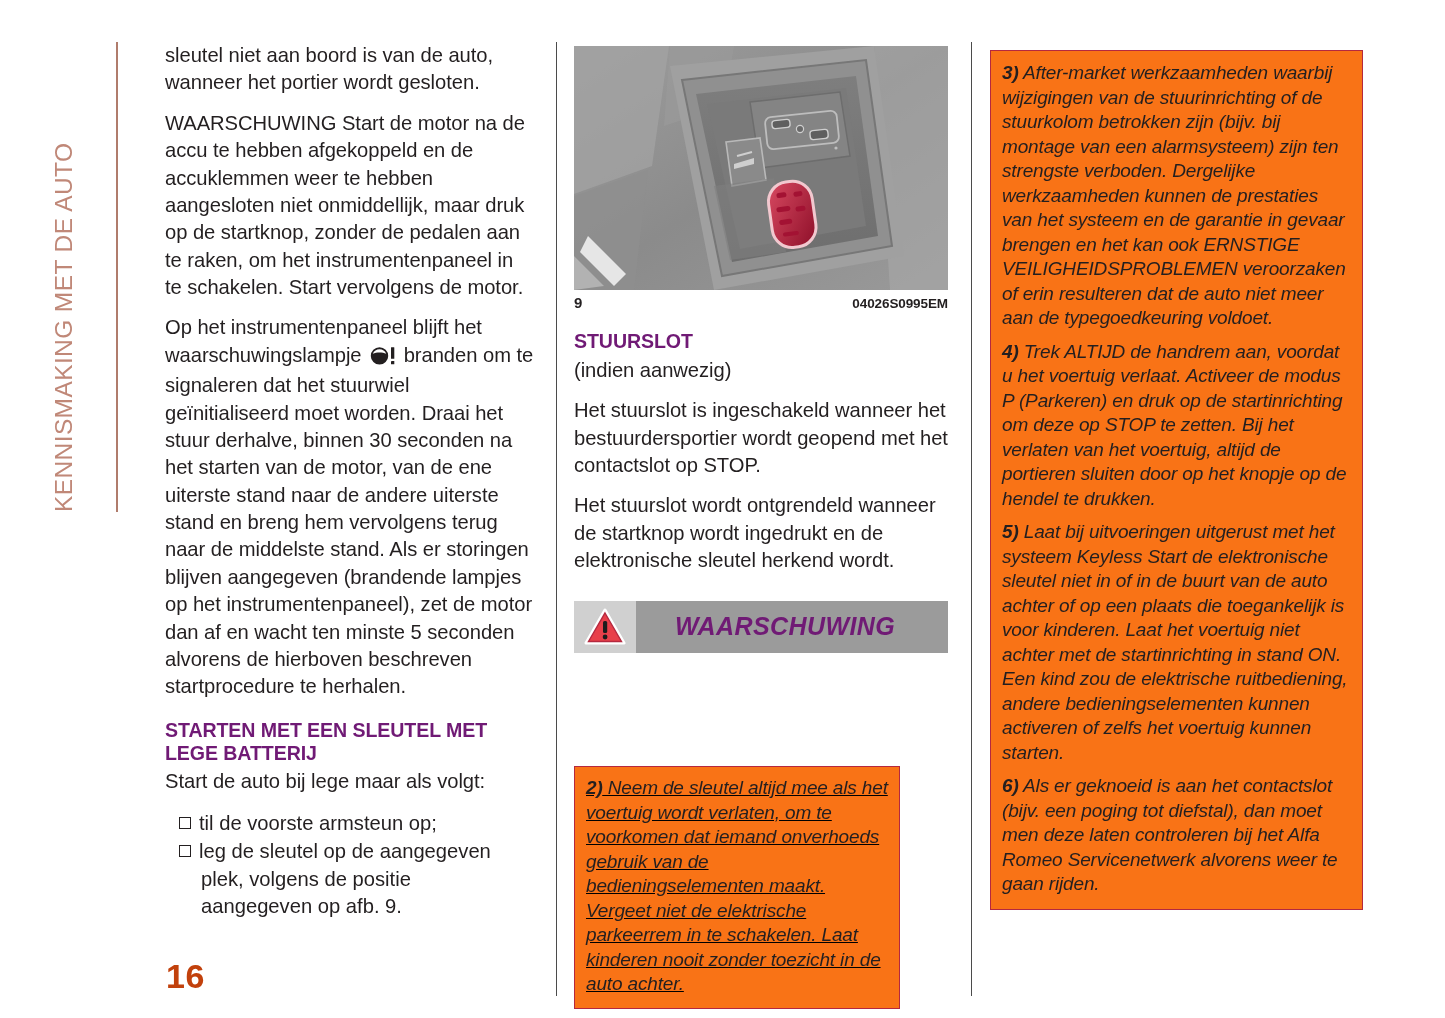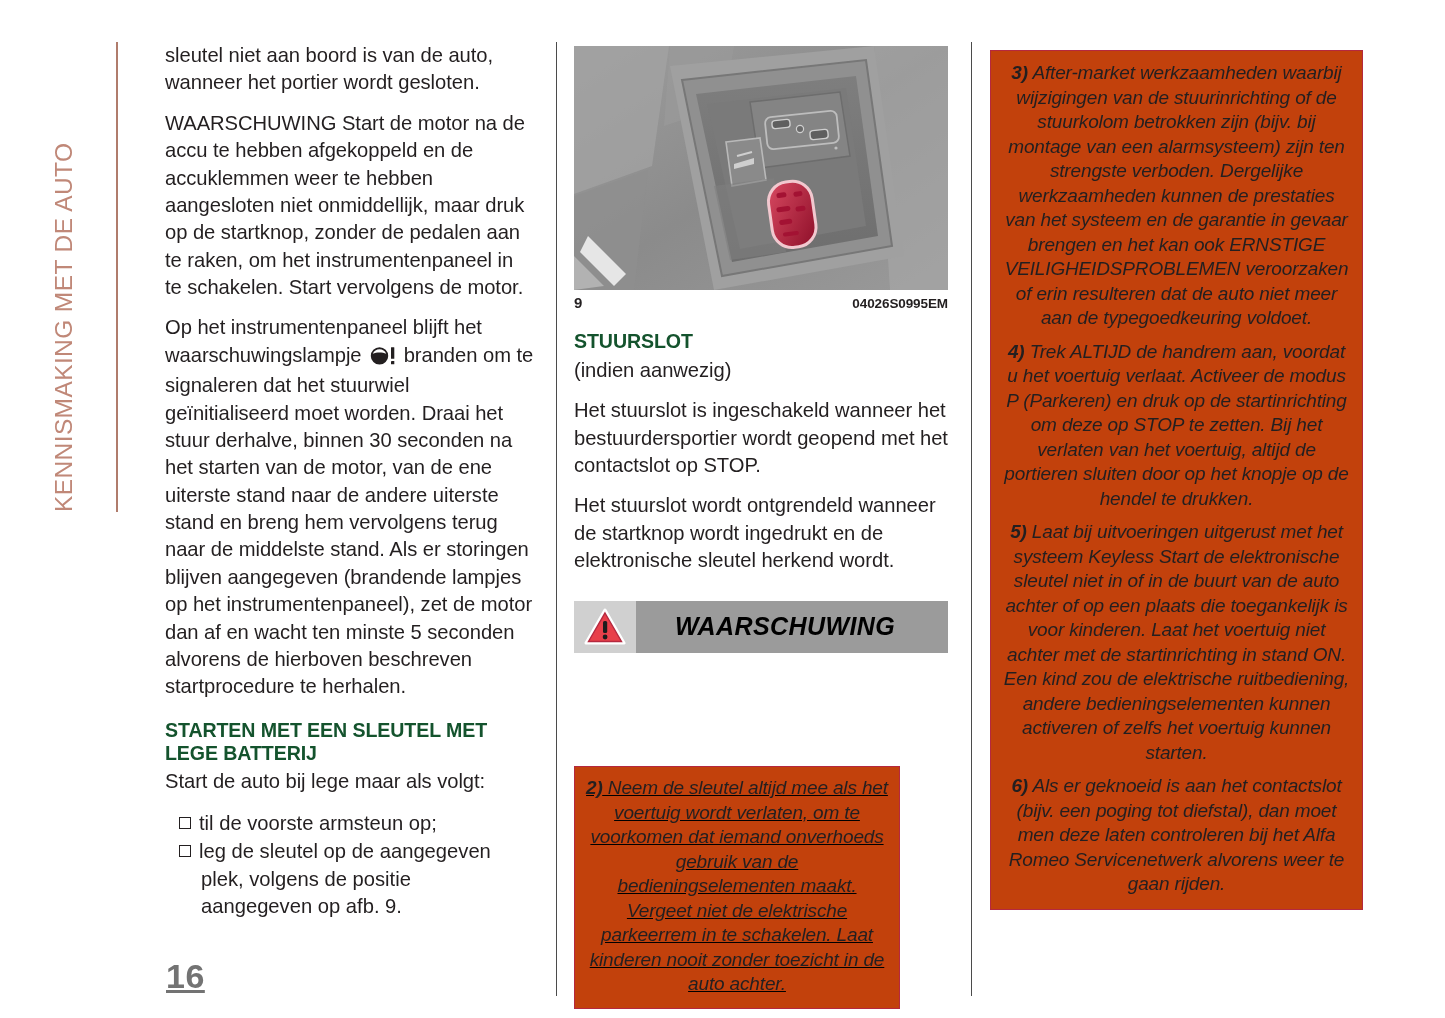--- a/index.html
+++ b/index.html
@@ -69,21 +69,21 @@
     color: #231f20;
     letter-spacing: -0.05px;
   }
   p.body:last-child { margin-bottom: 0; }
 
   h2.sec-head {
     margin: 18px 0 4px 0;
     font-size: 19.6px;
     line-height: 1.17;
     font-weight: 700;
-    color: #14532d;
+    color: #701a75;
     letter-spacing: -0.1px;
     text-transform: uppercase;
   }
   h3.sub-head {
     margin: 15px 0 2px 0;
     font-size: 19.6px;
     line-height: 1.2;
     font-weight: 700;
     color: #a5123e;
     letter-spacing: -0.1px;
@@ -141,31 +141,30 @@
     width: 62px; height: 52px;
     background: #d0d0d0;
     display: flex; align-items: center; justify-content: center;
   }
   .warn-banner .label {
     flex: 1;
     text-align: center;
     font-style: italic;
     font-weight: 700;
     font-size: 25px;
-    color: #000000;
+    color: #701a75;
     letter-spacing: 0.4px;
     padding-right: 14px;
   }
 
   
   .warn-box {
     border: 1.7px solid #b5283f;
     padding: 9px 11px 11px 11px;
-    background: #c2410c;
-    text-align: center;
+    background: #f97316;
   }
   .warn-box p {
     margin: 0;
     font-style: italic;
     font-size: 19px;
     line-height: 1.29;
     color: #231f20;
     letter-spacing: -0.15px;
   }
   .warn-box p + p { margin-top: 9px; }
@@ -183,23 +182,22 @@
     width: 373px;
     padding: 10px 11px 12px 11px;
   }
 
   
   .page-num {
     position: absolute;
     left: 166px; bottom: 22px;
     font-size: 34px;
     font-weight: 700;
-    color: #737373;
+    color: #c2410c;
     letter-spacing: 0.5px;
-    text-decoration: underline;
   }
 </style>
 </head>
 <body>
 
 <div class="page">
 
   <div class="chapter-tab">
     <div class="vrule"></div>
     <div class="vtext">KENNISMAKING MET DE AUTO</div>

